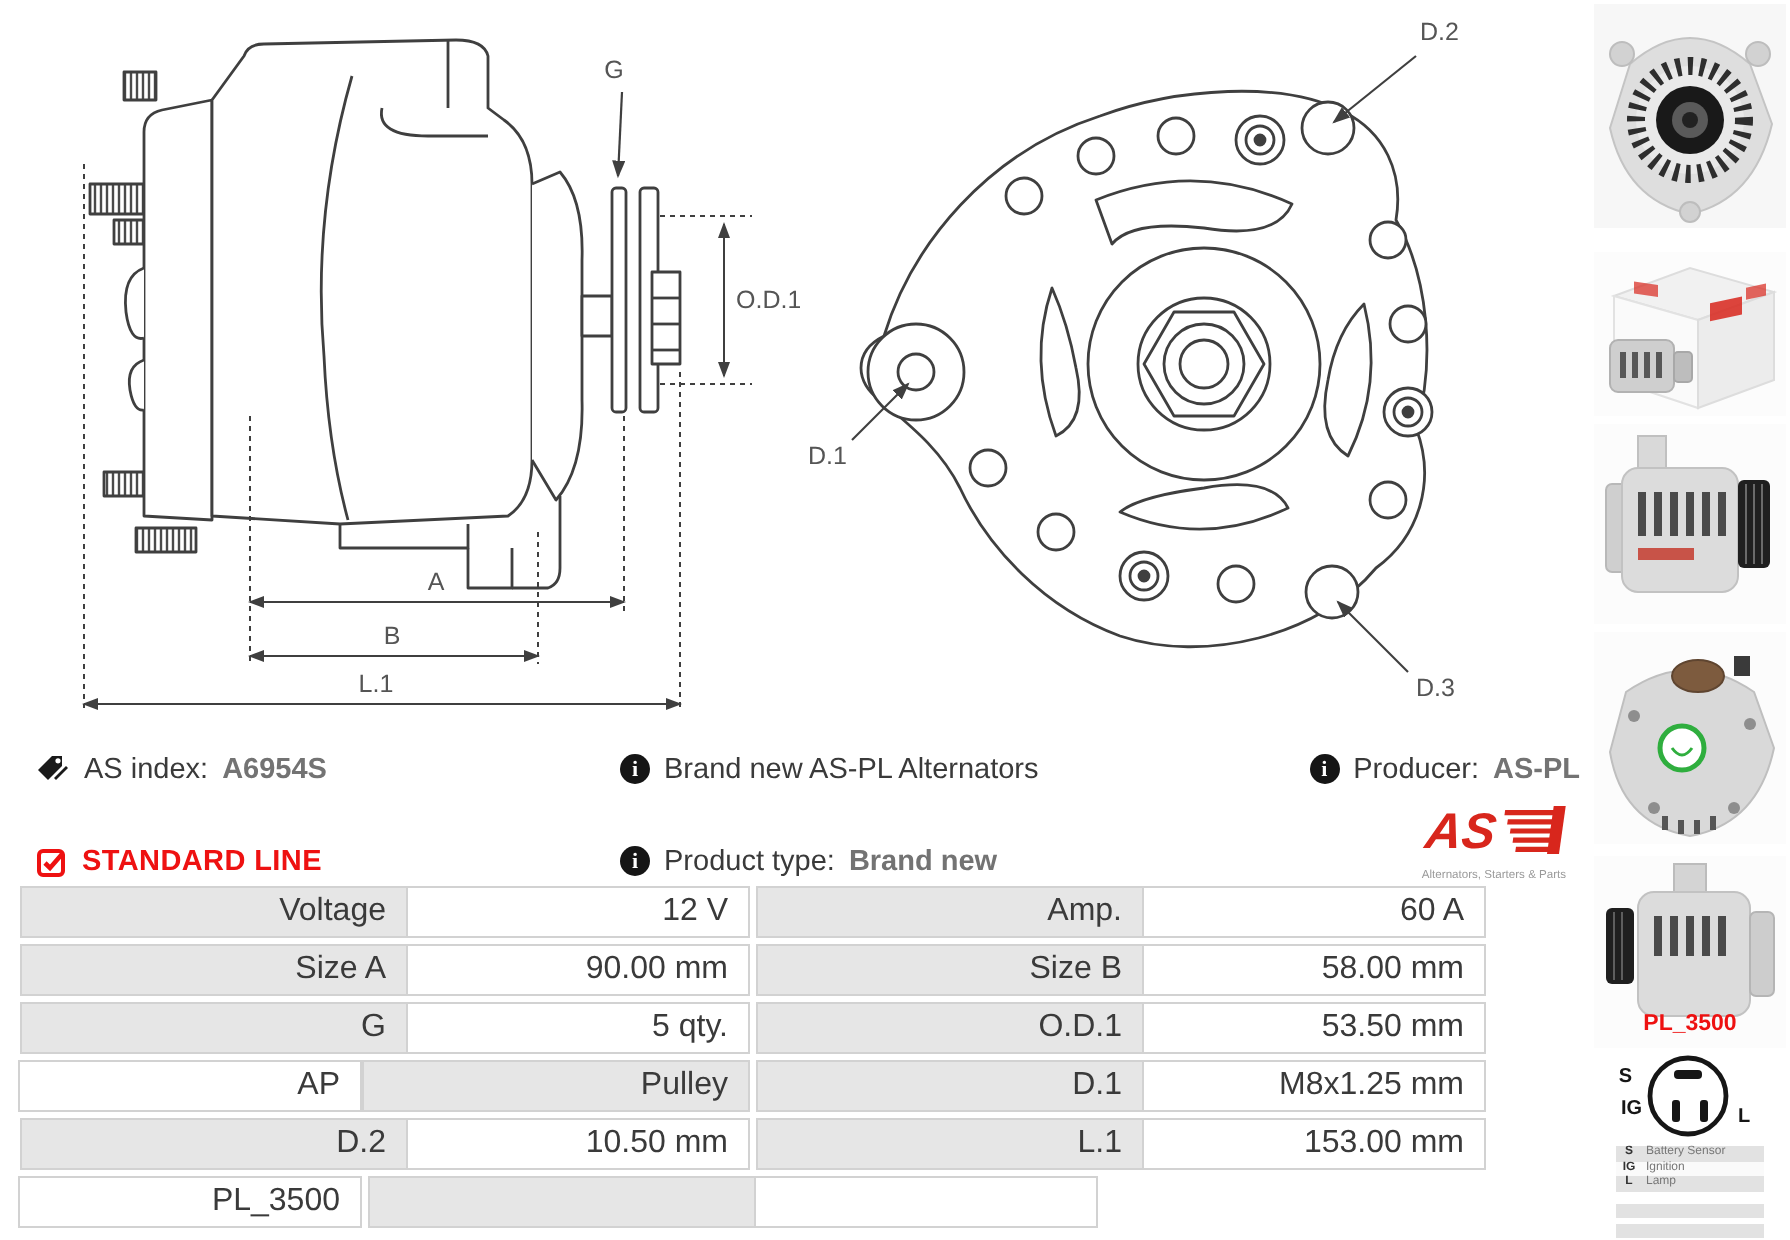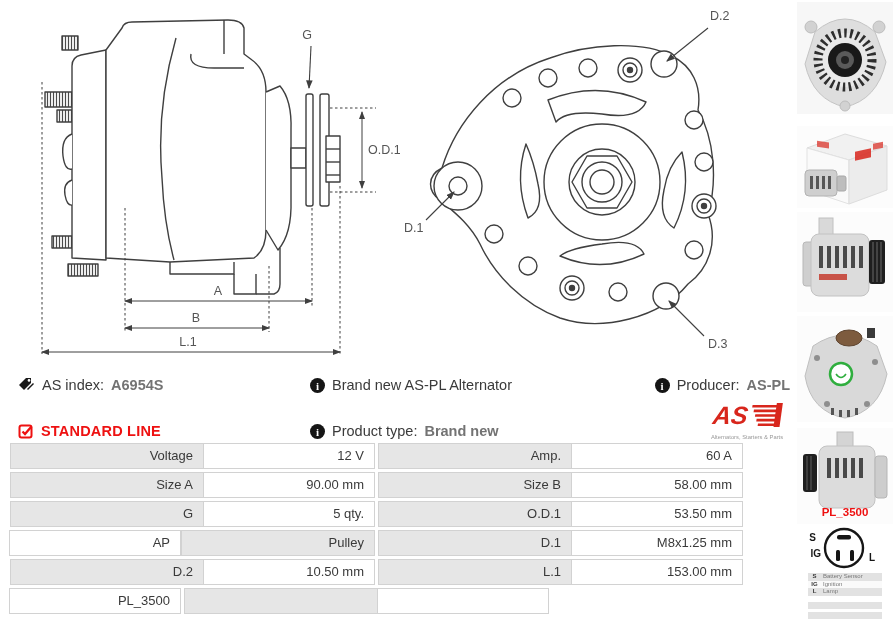--- a/index.html
+++ b/index.html
@@ -10,35 +10,35 @@
   
   .drawing { position:absolute; }
   .drawing text { font-family:"Liberation Sans", sans-serif; fill:#555; font-size:12.5px; }
   #side-view { left:28px; top:8px; }
   #front-view { left:398px; top:4px; }
 
   
   .info-area { position:absolute; left:10px; top:372px; width:780px; height:68px; }
   .info-row { display:grid; grid-template-columns:292px 1fr auto; align-items:center; height:26px; padding-left:8px; }
   .info-row + .info-row { margin-top:20px; }
-  .info-item { display:flex; align-items:flex-end; gap:7px; font-size:14.5px; white-space:nowrap; }
+  .info-item { display:flex; align-items:flex-start; gap:7px; font-size:14.5px; white-space:nowrap; }
   .info-item b { font-weight:bold; color:#737373; }
   .info-item.right { justify-self:end; }
   .red-text { color:#ee1111; font-weight:bold; letter-spacing:0.2px; }
   .info-icon { display:inline-flex; width:15px; height:15px; border-radius:50%; background:#151515; color:#fff;
                align-items:center; justify-content:center; font-family:"Liberation Serif", serif;
                font-size:11px; font-weight:bold; flex:0 0 auto; }
   .logo-wrap { position:absolute; right:0; top:30px; width:86px; text-align:center; }
   .logo-tagline { font-size:5.8px; color:#999; margin-top:1px; white-space:nowrap; }
 
   
   .spec-table { position:absolute; left:10px; top:443px; width:780px; display:flex; flex-direction:column; gap:3px; }
   .spec-row { display:flex; gap:3px; }
   .pair { display:flex; }
-  .cell { height:26px; line-height:24px; border:1px solid #d2d2d2; font-size:13px;
+  .cell { height:26px; line-height:24px; border:1px solid #d2d2d2; font-size:16px;
           text-align:right; padding-right:10px; overflow:hidden; }
   .cell.lbl { width:194px; background:#e6e6e6; }
   .cell.val { width:172px; background:#fff; margin-left:-1px; }
 
   
   .sidebar { position:absolute; left:795px; top:0; width:100px; height:620px; }
   .thumb { position:absolute; left:2px; width:96px; cursor:pointer; }
   .pl-code { position:absolute; left:0; top:506px; width:100px; text-align:center;
              color:#ee1111; font-weight:bold; font-size:11.5px; }
   .plug-svg { position:absolute; left:13px; top:524px; }
@@ -192,21 +192,21 @@
         <svg width="17" height="16" viewBox="0 0 17 16">
           <path d="M1,8 L8,1 L13,1 L13,6 L6,13 Z" fill="#1a1a1a"></path>
           <circle cx="11" cy="3.4" r="1.3" fill="#fff"></circle>
           <path d="M9,12 L15,6 L16,7 L10,13 Z" fill="#1a1a1a"></path>
         </svg>
         <span>AS index:</span>
         <b>A6954S</b>
       </div>
       <div class="info-item">
         <span class="info-icon">i</span>
-        <span>Brand new AS-PL Alternator</span>
+        <span>Brand new AS-PL Alternators</span>
       </div>
       <div class="info-item right">
         <span class="info-icon">i</span>
         <span>Producer:</span>
         <b>AS-PL</b>
       </div>
     </div>
     <div class="info-row">
       <div class="info-item">
         <svg width="16" height="16" viewBox="0 0 16 16">

